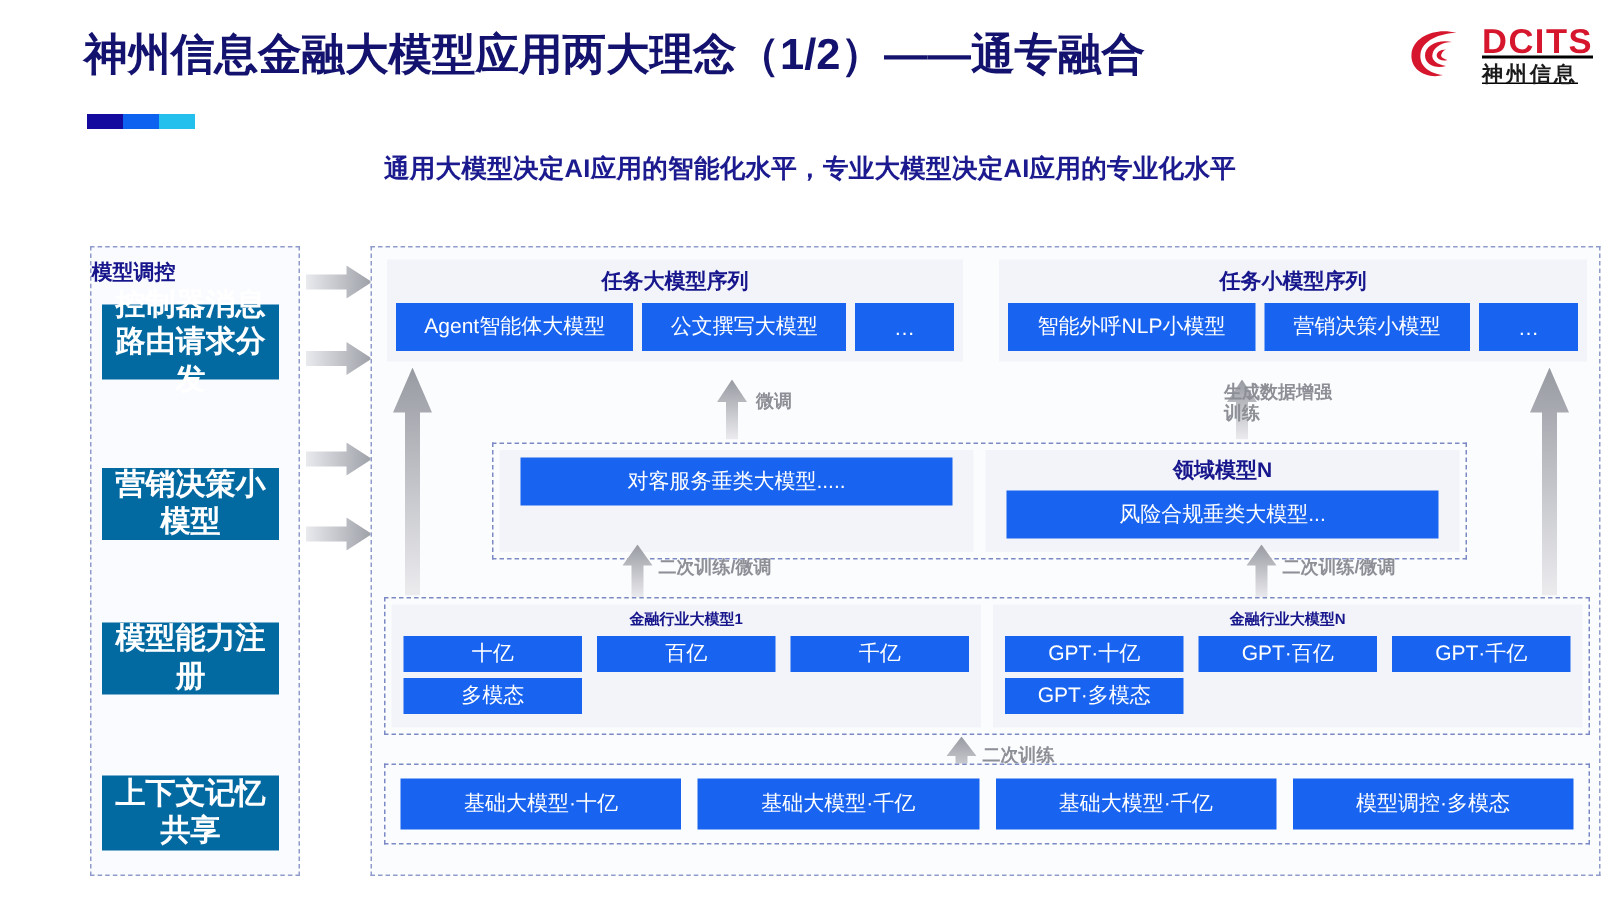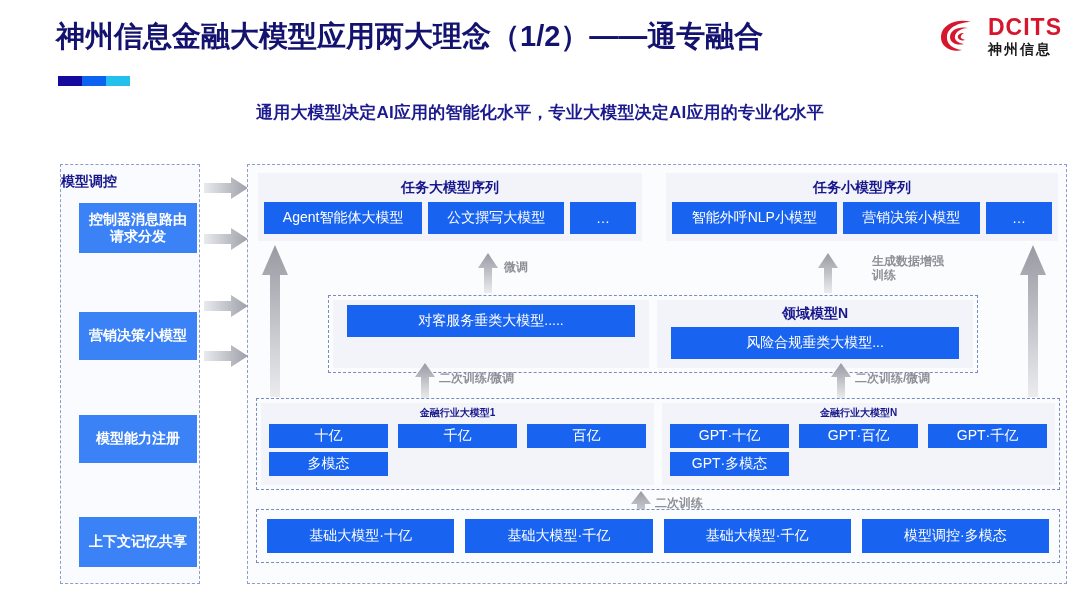--- a/index.html
+++ b/index.html
@@ -25,21 +25,21 @@
   .accent-bar i { display: block; height: 100%; }
   .seg1 { width: 34%; background: #140a9e; }
   .seg2 { width: 33%; background: #0d62ef; }
   .seg3 { width: 33%; background: #24c0ed; }
 
   .logo {
     position: absolute; right: 18px; top: 16px;
     display: flex; align-items: center; gap: 6px;
   }
   .logo-mark { width: 44px; height: 40px; }
-  .logo-text { display: flex; flex-direction: column; line-height: 1; }
+  .logo-text { display: flex; flex-direction: column; line-height: 1; text-decoration: underline; }
   .logo-en {
     font-size: 23px; font-weight: bold; color: #d6162c;
     letter-spacing: 1px; font-family: "Liberation Sans", sans-serif;
   }
   .logo-cn {
     font-size: 14px; font-weight: bold; color: #1a1a1a;
     letter-spacing: 2px; margin-top: 3px;
   }
 
   .subtitle {
@@ -55,23 +55,23 @@
     width: 140px; height: 420px;
     border: 1px dashed #8f9ccb;
     background: #fafbfe;
     padding-top: 8px;
   }
   .ctrl-title {
     text-align: left; font-size: 14px; font-weight: bold;
     color: #17168c; margin-bottom: 10px;
   }
   .ctrl-box {
-    position: absolute; left: 18px; width: 118px;
-    background: #3b82f6; color: #fff;
-    font-size: 14px; font-weight: bold;
+    position: absolute; left: 7px; width: 118px;
+    background: #0369a1; color: #fff;
+    font-size: 20px; font-weight: bold;
     display: flex; align-items: center; justify-content: center;
     text-align: center; line-height: 1.25; padding: 3px 5px;
   }
   .cb1 { top: 38px;  height: 50px; }
   .cb2 { top: 147px; height: 48px; }
   .cb3 { top: 250px; height: 48px; }
   .cb4 { top: 352px; height: 50px; }
 
   
   .r-arrow { position: absolute; left: 204px; width: 44px; height: 22px; }
@@ -267,21 +267,21 @@
     </svg>
 
     <svg class="u-arrow" style="left:230px; top:88px; width:20px; height:40px" viewBox="0 0 20 40" preserveAspectRatio="none">
       <path d="M6 40 L6 15 L0 15 L10 0 L20 15 L14 15 L14 40 Z" fill="url(#gu1)"></path>
     </svg>
     <div class="a-label" style="left:256px; top:96px">微调</div>
 
     <svg class="u-arrow" style="left:570px; top:88px; width:20px; height:40px" viewBox="0 0 20 40" preserveAspectRatio="none">
       <path d="M6 40 L6 15 L0 15 L10 0 L20 15 L14 15 L14 40 Z" fill="url(#gu1)"></path>
     </svg>
-    <div class="a-label" style="left:624px; top:90px">生成数据增强
+    <div class="a-label" style="left:568px; top:90px">生成数据增强
 训练</div>
 
     <div class="domain-box">
       <div class="domain-cell">
         <div class="domain-chip">对客服务垂类大模型.....</div>
       </div>
       <div class="domain-cell">
         <div class="domain-title">领域模型N</div>
         <div class="domain-chip">风险合规垂类大模型...</div>
       </div>
@@ -295,22 +295,22 @@
     <svg class="u-arrow" style="left:583px; top:198px; width:20px; height:36px" viewBox="0 0 20 36" preserveAspectRatio="none">
       <path d="M6 36 L6 14 L0 14 L10 0 L20 14 L14 14 L14 36 Z" fill="url(#gu1)"></path>
     </svg>
     <div class="a-label" style="left:607px; top:207px">二次训练/微调</div>
 
     <div class="industry-box">
       <div class="industry-cell">
         <div class="industry-title">金融行业大模型1</div>
         <div class="grid2">
           <div class="gchip">十亿</div>
+          <div class="gchip">百亿</div>
           <div class="gchip">千亿</div>
-          <div class="gchip">百亿</div>
           <div class="gchip">多模态</div>
         </div>
       </div>
       <div class="industry-cell">
         <div class="industry-title">金融行业大模型N</div>
         <div class="grid2">
           <div class="gchip">GPT·十亿</div>
           <div class="gchip">GPT·百亿</div>
           <div class="gchip">GPT·千亿</div>
           <div class="gchip">GPT·多模态</div>

